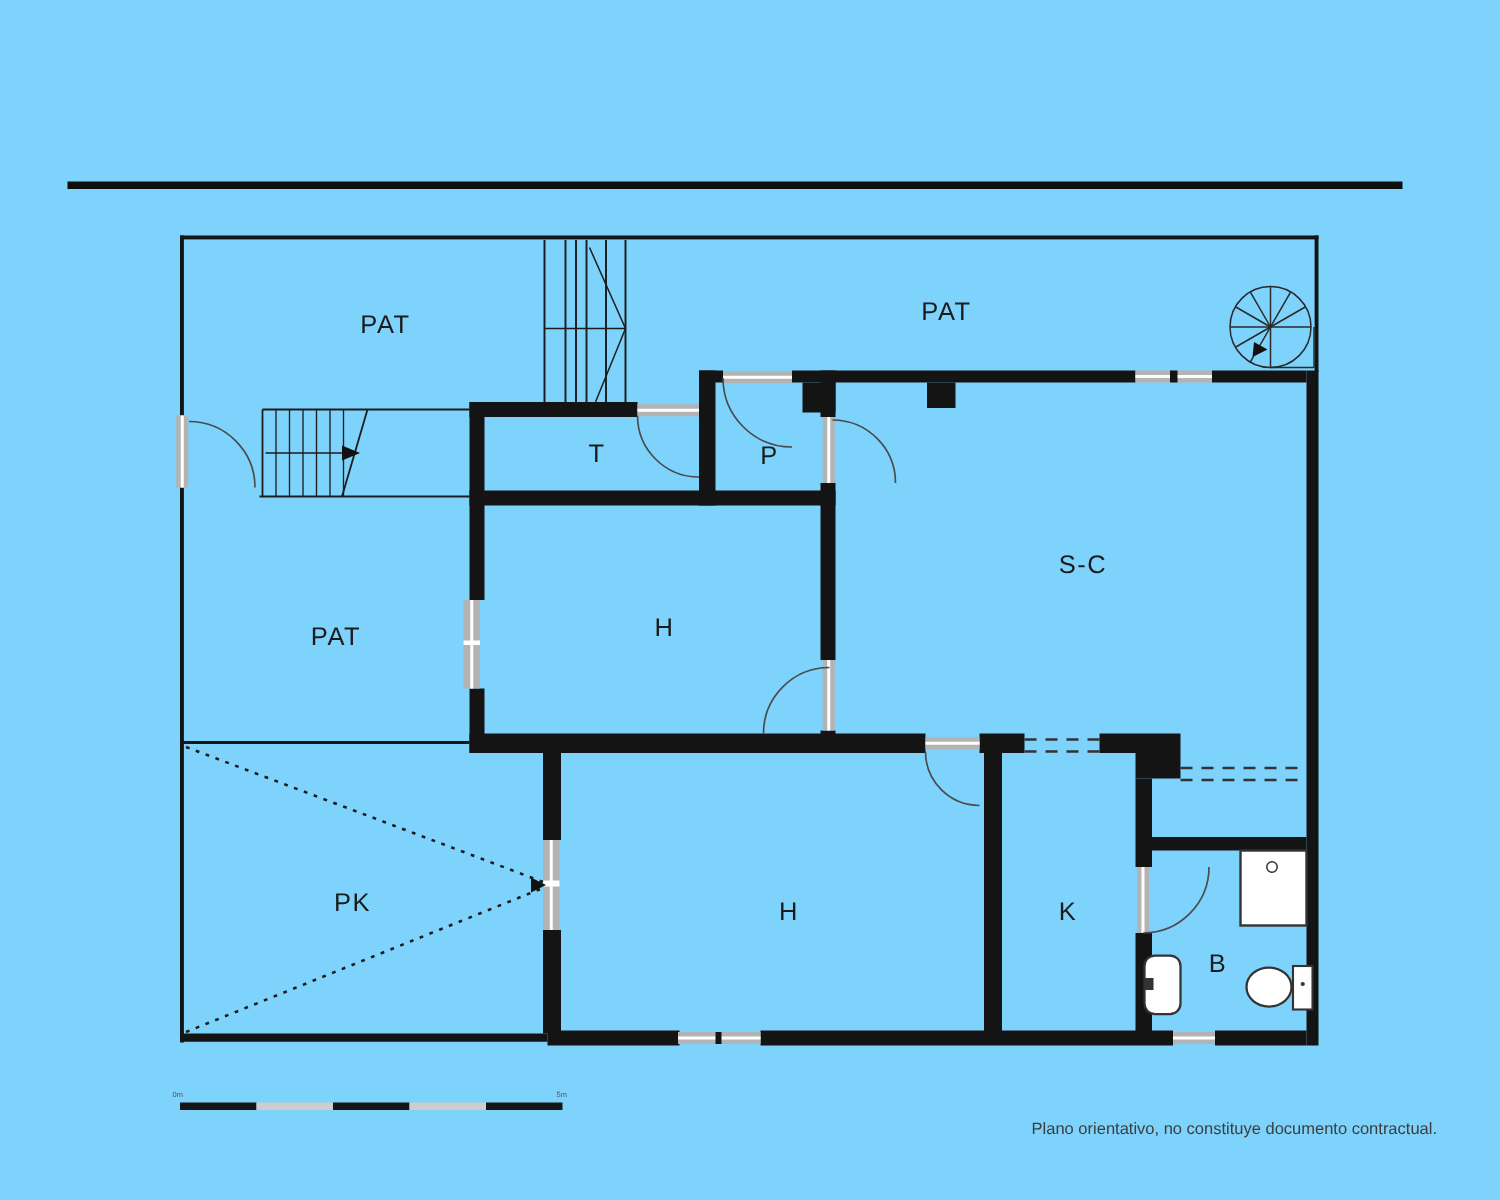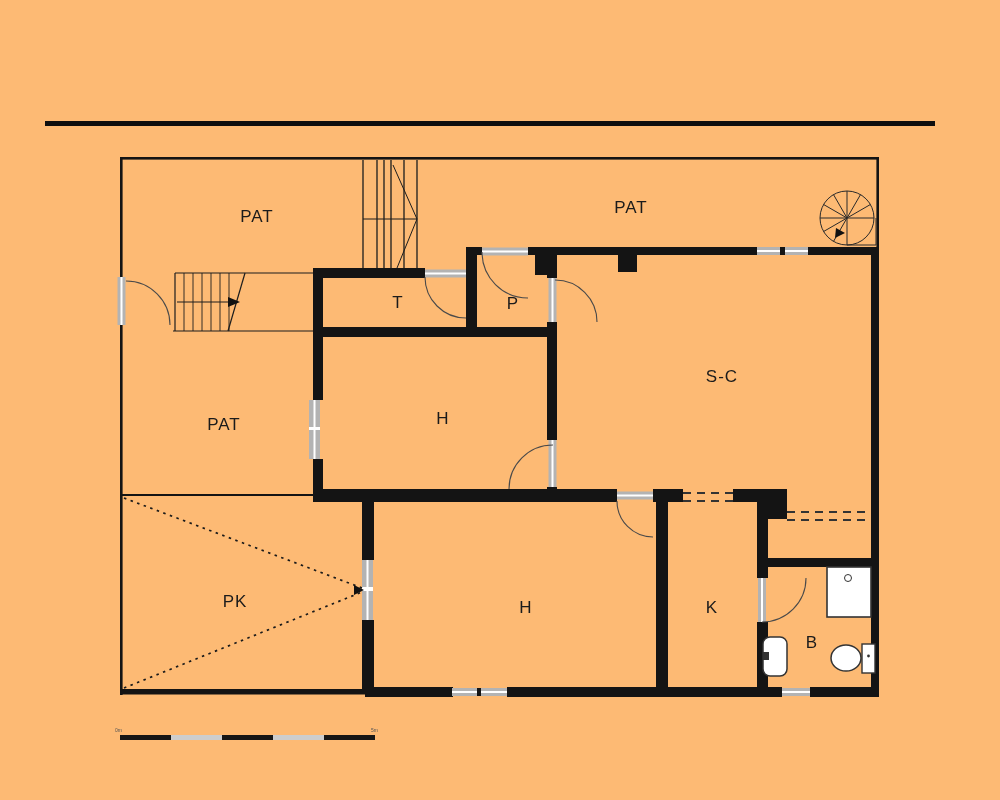--- a/index.html
+++ b/index.html
@@ -1,16 +1,16 @@
 <!DOCTYPE html>
 <html><head>
 <meta charset="utf-8">
 <style>
   html,body{margin:0;padding:0;background:#ffffff;}
-  #stage{position:relative;width:1000px;height:800px;background:#fdba74;overflow:hidden;
+  #stage{position:relative;width:1000px;height:800px;background:#7dd3fc;overflow:hidden;
          font-family:"Liberation Sans",sans-serif;}
   #top-divider{position:absolute;left:45px;top:121px;width:890px;height:4.5px;background:#0e0e0e;}
   #plan-svg{position:absolute;left:0;top:0;}
   .room-label{font-family:"Liberation Sans",sans-serif;font-size:17px;fill:#1b1b1b;letter-spacing:1px;}
   #scale-bar{position:absolute;left:120px;top:735px;width:255px;height:4.5px;display:flex;}
   #scale-bar .seg{height:4.5px;width:51px;}
   .seg.dark{background:#161616;}
   .seg.light{background:#cdcdcd;}
   .scale-tick{position:absolute;top:727px;font-size:5px;color:#555;font-family:"Liberation Sans",sans-serif;}
   #scale-tick-left{left:115px;}
@@ -229,14 +229,15 @@
   <div id="scale-bar">
     <div class="seg dark"></div>
     <div class="seg light"></div>
     <div class="seg dark"></div>
     <div class="seg light"></div>
     <div class="seg dark"></div>
   </div>
   <span class="scale-tick" id="scale-tick-left">0m</span>
   <span class="scale-tick" id="scale-tick-right">5m</span>
 
+  <div id="disclaimer">Plano orientativo, no constituye documento contractual.</div>
 
 </div>
 
 </body></html>

